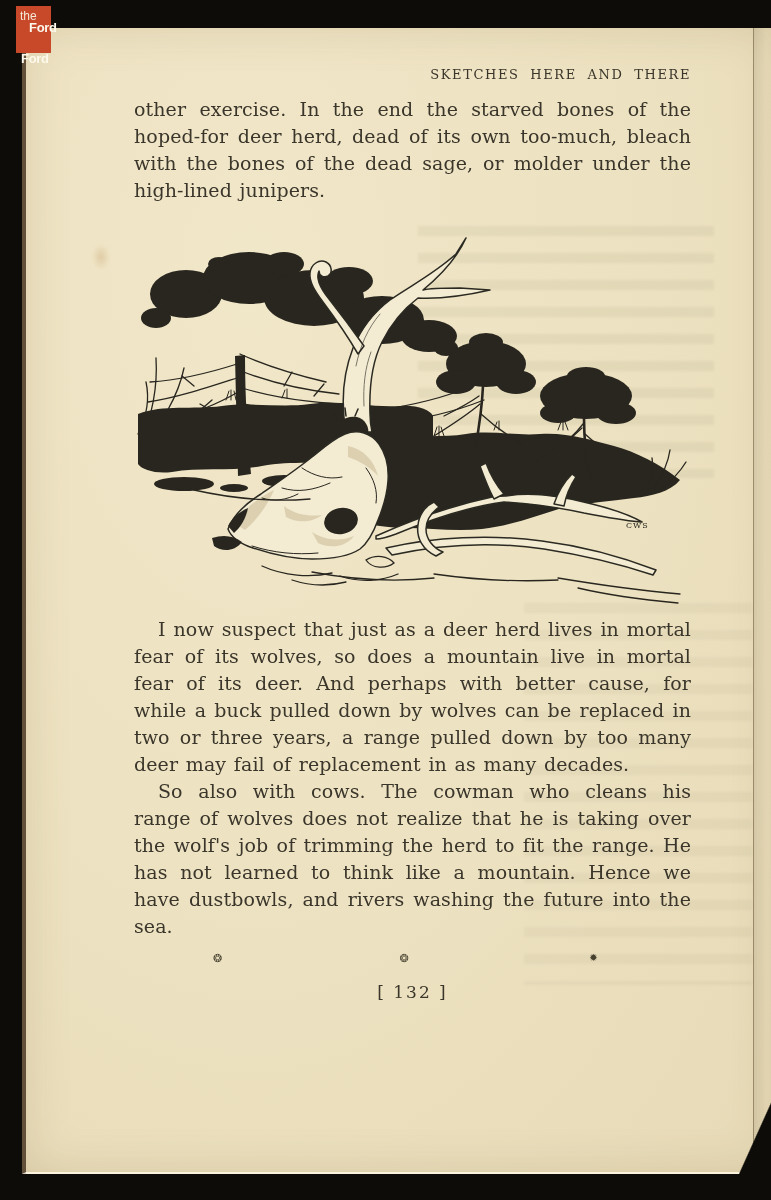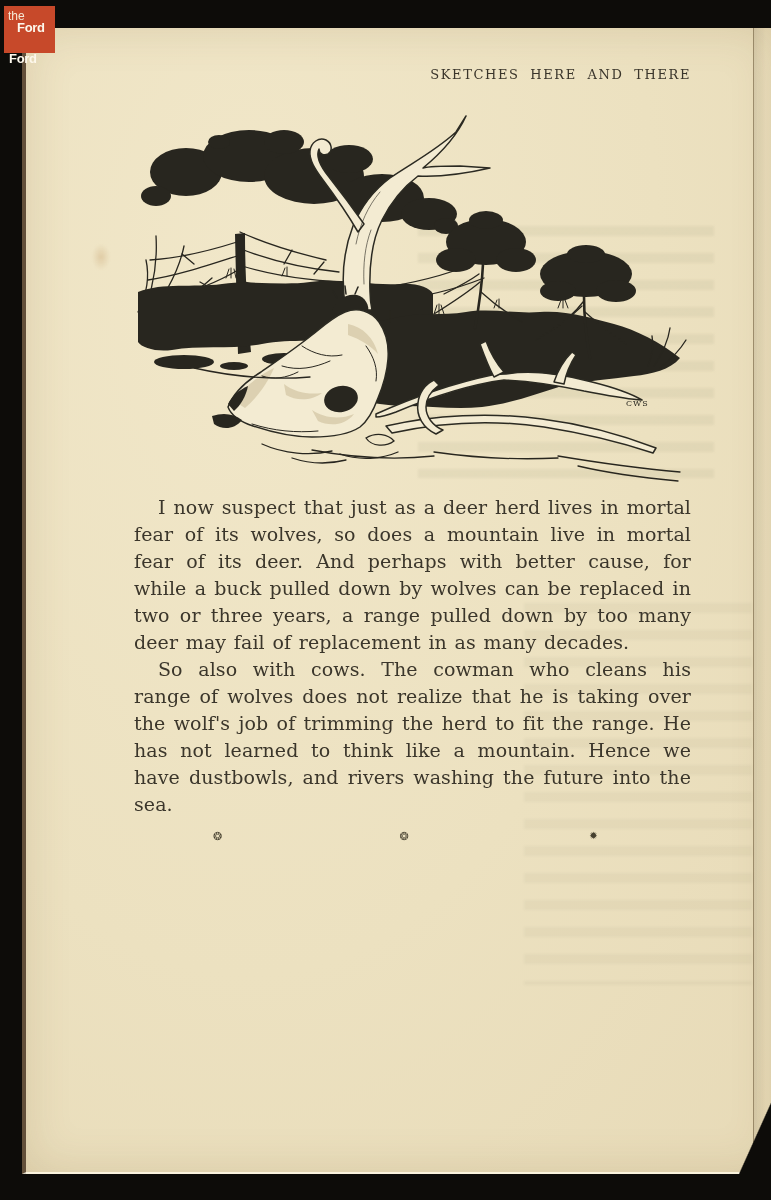--- a/index.html
+++ b/index.html
@@ -31,21 +31,21 @@
     filter:blur(1px);
   }
   .ghost{position:absolute;filter:blur(1px);pointer-events:none;}
   .ghost.a{left:392px;top:198px;width:296px;height:252px;
     background:repeating-linear-gradient(180deg, rgba(112,116,86,.08) 0 10px, rgba(0,0,0,0) 10px 27px);}
   .ghost.b{left:498px;top:575px;width:228px;height:382px;
     background:repeating-linear-gradient(180deg, rgba(112,116,86,.055) 0 10px, rgba(0,0,0,0) 10px 27px);}
 
   
   .logo{
-    position:absolute;left:4px;top:6px;width:51px;height:47px;
+    position:absolute;left:16px;top:6px;width:35px;height:47px;
     background:#c7492a;color:#fdf8ec;z-index:5;
     font-family:"Liberation Sans", sans-serif;
   }
   .logo .the{position:absolute;left:4px;top:3px;font-size:12px;font-weight:400;color:#f4e9d6;}
   .logo .l1{position:absolute;left:13px;top:14px;font-size:13px;font-weight:700;letter-spacing:-.3px;}
   .logo .l2{position:absolute;left:5px;top:27px;font-size:13px;font-weight:700;letter-spacing:-.3px;margin-top:18px;}
 
   
   .content{
     position:relative;margin-left:108px;width:557px;padding-top:40px;
@@ -86,20 +86,21 @@
 </div>
 
 <div class="page">
   <div class="stain"></div>
   <div class="ghost a"></div>
   <div class="ghost b"></div>
 
   <div class="content">
     <div class="running-header">SKETCHES HERE AND THERE</div>
 
+    <p class="para first">other exercise. In the end the starved bones of the hoped-for deer herd, dead of its own too-much, bleach with the bones of the dead sage, or molder under the high-lined junipers.</p>
 
     <svg class="illustration" width="560" height="378" viewBox="0 0 560 378" xmlns="http://www.w3.org/2000/svg">
 
       <g class="line" stroke-width="1.3">
         <path d="M6 208 C16 185 24 155 22 122"></path>
         <path d="M10 210 C26 188 44 162 50 132"></path>
         <path d="M4 198 C12 182 16 164 12 146"></path>
         <path d="M14 212 C34 198 58 182 78 164"></path>
         <path d="M18 214 C40 205 62 196 84 186"></path>
       </g>
@@ -249,17 +250,18 @@
 
     <p class="para indent after-art">I now suspect that just as a deer herd lives in mortal fear of its wolves, so does a mountain live in mortal fear of its deer. And perhaps with better cause, for while a buck pulled down by wolves can be replaced in two or three years, a range pulled down by too many deer may fail of replacement in as many decades.</p>
     <p class="para indent">So also with cows. The cowman who cleans his range of wolves does not realize that he is taking over the wolf's job of trimming the herd to fit the range. He has not learned to think like a mountain. Hence we have dustbowls, and rivers washing the future into the sea.</p>
 
     <div class="ornaments">
       <span class="orn1">❂</span>
       <span class="orn2">❂</span>
       <span class="orn3">✹</span>
     </div>
 
+    <div class="folio">[ 132 ]</div>
   </div>
 
   <div class="gutter"></div>
   <div class="corner-br"></div>
 </div>
 
 </body></html>

